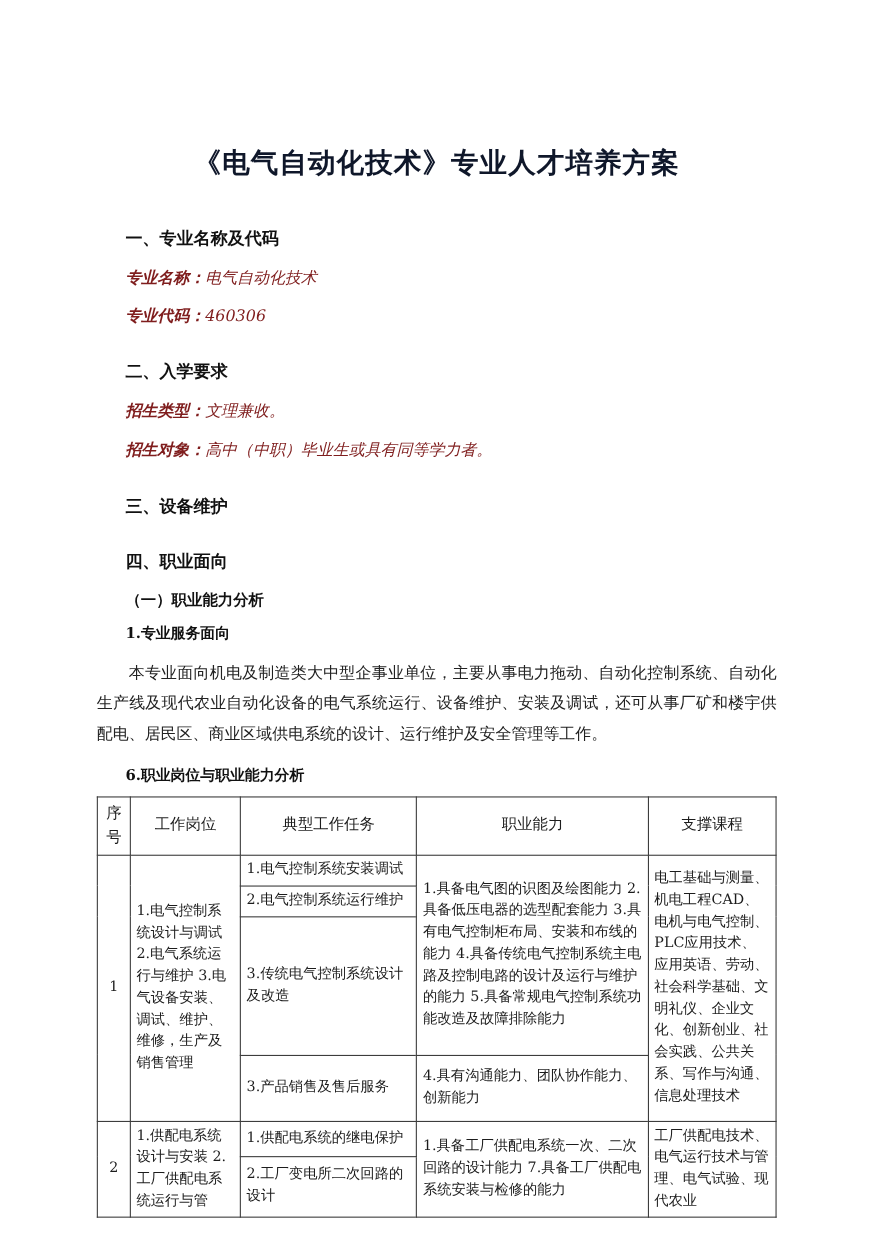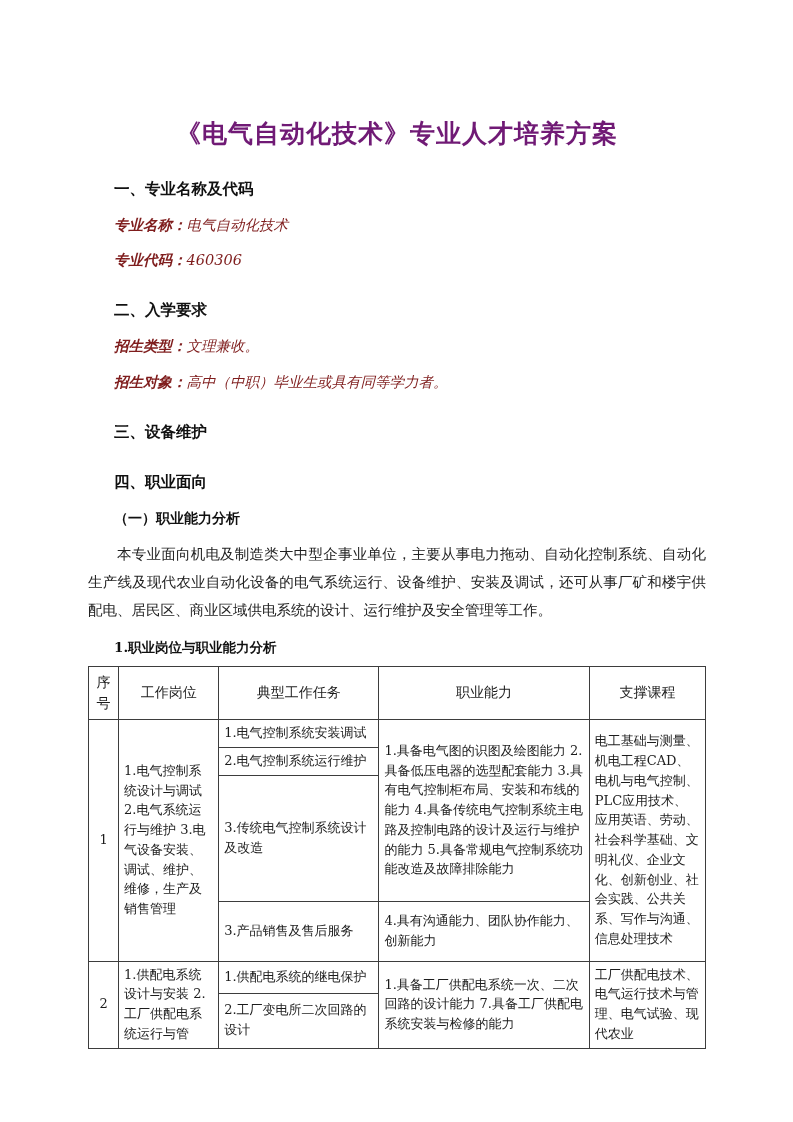--- a/index.html
+++ b/index.html
@@ -24,25 +24,25 @@
     left: 88px;
     top: 0;
     width: 618px;
   }
 
   .doc-title {
     text-align: center;
     font-size: 25px;
     font-weight: bold;
     letter-spacing: 1px;
-    margin: 0;
+    margin: 14px;
     padding-top: 118px;
     padding-bottom: 0;
     font-family: "DejaVu Serif", "Liberation Serif", serif;
-    color: #701a75;
+    color: #0f172a;
     line-height: 1.3;
   }
 
   .h1 {
     font-size: 15.5px;
     font-weight: bold;
     margin: 0;
     padding-top: 26px;
     padding-left: 26px;
     line-height: 1.55;
@@ -162,24 +162,25 @@
       <span class="k">招生对象：</span><span class="v">高中（中职）毕业生或具有同等学力者。</span>
     </div>
 
     <div class="h1">三、设备维护</div>
 
 
     <div class="h1">四、职业面向</div>
 
     <div class="h2">（一）职业能力分析</div>
 
+    <div class="h3 tight">1.专业服务面向</div>
 
     <div class="para">本专业面向机电及制造类大中型企事业单位，主要从事电力拖动、自动化控制系统、自动化生产线及现代农业自动化设备的电气系统运行、设备维护、安装及调试，还可从事厂矿和楼宇供配电、居民区、商业区域供电系统的设计、运行维护及安全管理等工作。</div>
 
-    <div class="h3">1.职业岗位与职业能力分析</div>
+    <div class="h3">6.职业岗位与职业能力分析</div>
 
     <table class="jobs">
       <colgroup>
         <col class="col-no">
           <col class="col-post">
           <col class="col-task">
           <col class="col-abil">
           <col class="col-crs">
       </colgroup>
       <thead>

